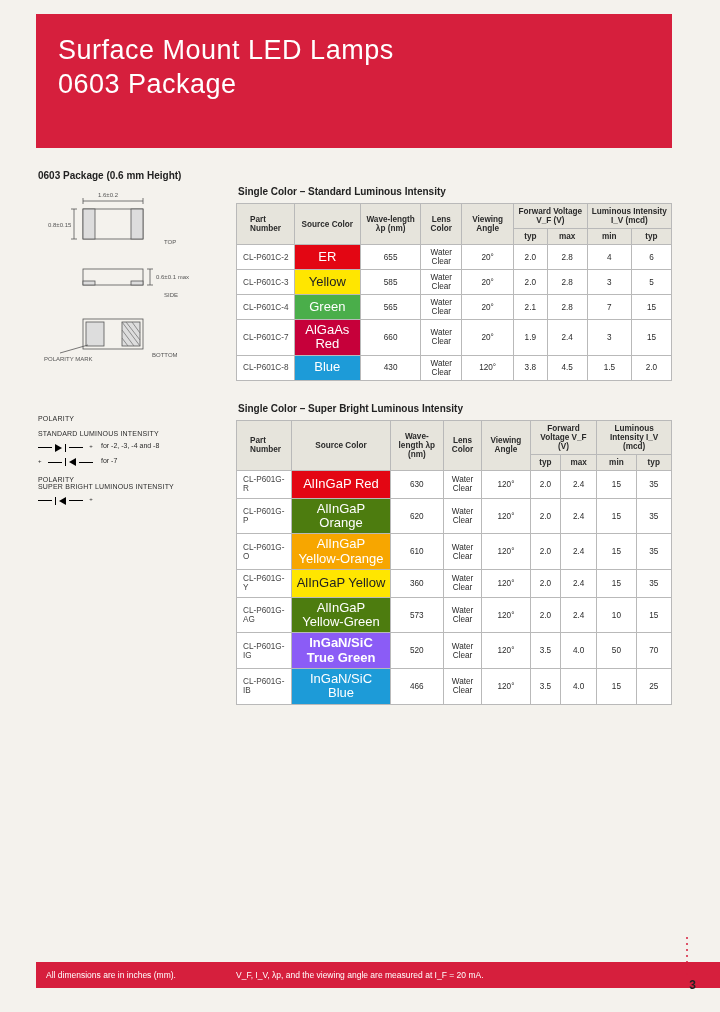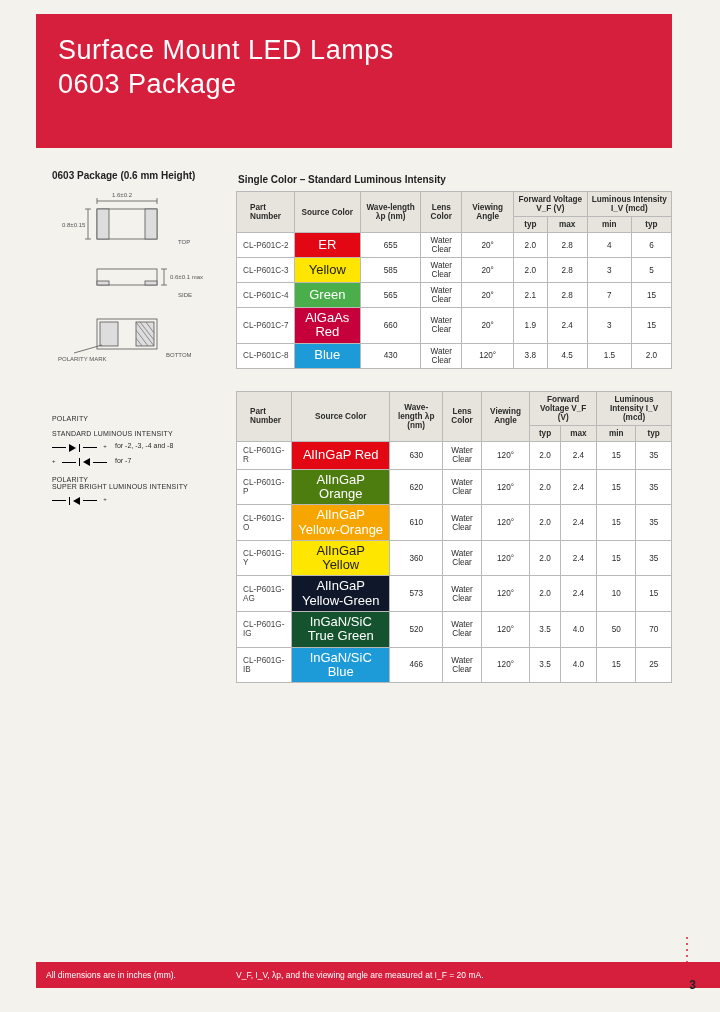--- a/index.html
+++ b/index.html
@@ -21,21 +21,21 @@
   }
   .header-block h1 {
     color: #fff;
     font-weight: 300;
     font-size: 27px;
     line-height: 1.25;
     letter-spacing: 0.5px;
   }
   .left-col {
     position: absolute;
-    left: 52px; top: 170px;
+    left: 38px; top: 170px;
     width: 180px;
   }
   .sect-title {
     font-size: 10px;
     font-weight: 700;
     color: #222;
     margin-bottom: 8px;
   }
   .pkg-dwg {
     width: 170px;
@@ -45,21 +45,21 @@
 
   .right-col {
     position: absolute;
     left: 236px; top: 170px;
     width: 436px;
   }
   .tbl-title {
     font-size: 10px;
     font-weight: 700;
     color: #222;
-    margin: 4px 0 6px 2px;
+    margin: 16px 0 6px 2px;
   }
   table.spec {
     border-collapse: collapse;
     width: 436px;
     font-size: 8.2px;
     background: #fff;
   }
   table.spec th, table.spec td {
     border: 1px solid #b9b9b9;
     padding: 3px 4px;
@@ -73,22 +73,22 @@
   .color-cell { color: #fff; font-size: 13px; line-height: 1.1; padding: 3px 2px; }
   .c-red   { background: #e30613; }
   .c-yel   { background: #ffe600; color:#222; }
   .c-grn   { background: #4aae4a; margin-top: 6px; }
   .c-algar { background: #c6003a; }
   .c-blue  { background: #1d9bd8; }
   .c-ared  { background: #e30613; margin-top: 45px; }
   .c-aorg  { background: #4d7c0f; }
   .c-ayorg { background: #f7a600; }
   .c-ayel  { background: #ffe600; color:#222; }
-  .c-aygrn { background: #0f172a; }
-  .c-iggn  { background: #14532d; }
+  .c-aygrn { background: #4d7c0f; }
+  .c-iggn  { background: #8b5cf6; font-weight: bold; }
   .c-igbl  { background: #1d9bd8; }
 
   .sb-table { margin-top: 22px; }
   table.spec.super td { height: 28px; }
 
   .footer-bar {
     position: absolute;
     left: 36px; bottom: 24px;
     width: 716px; height: 26px;
     background: #d61f3d;
@@ -293,20 +293,21 @@
           <td>120°</td>
           <td>3.8</td>
           <td>4.5</td>
           <td>1.5</td>
           <td>2.0</td>
         </tr>
       </tbody>
   </table>
 
   <div class="sb-table">
+    <div class="tbl-title">Single Color – Super Bright Luminous Intensity</div>
     <table class="spec super">
       <thead>
         <tr>
           <th rowspan="2" class="part">Part Number</th>
           <th rowspan="2">Source Color</th>
           <th rowspan="2">Wave-length λp (nm)</th>
           <th rowspan="2">Lens Color</th>
           <th rowspan="2">Viewing Angle</th>
           <th colspan="2">Forward Voltage V_F (V)</th>
           <th colspan="2">Luminous Intensity I_V (mcd)</th>

